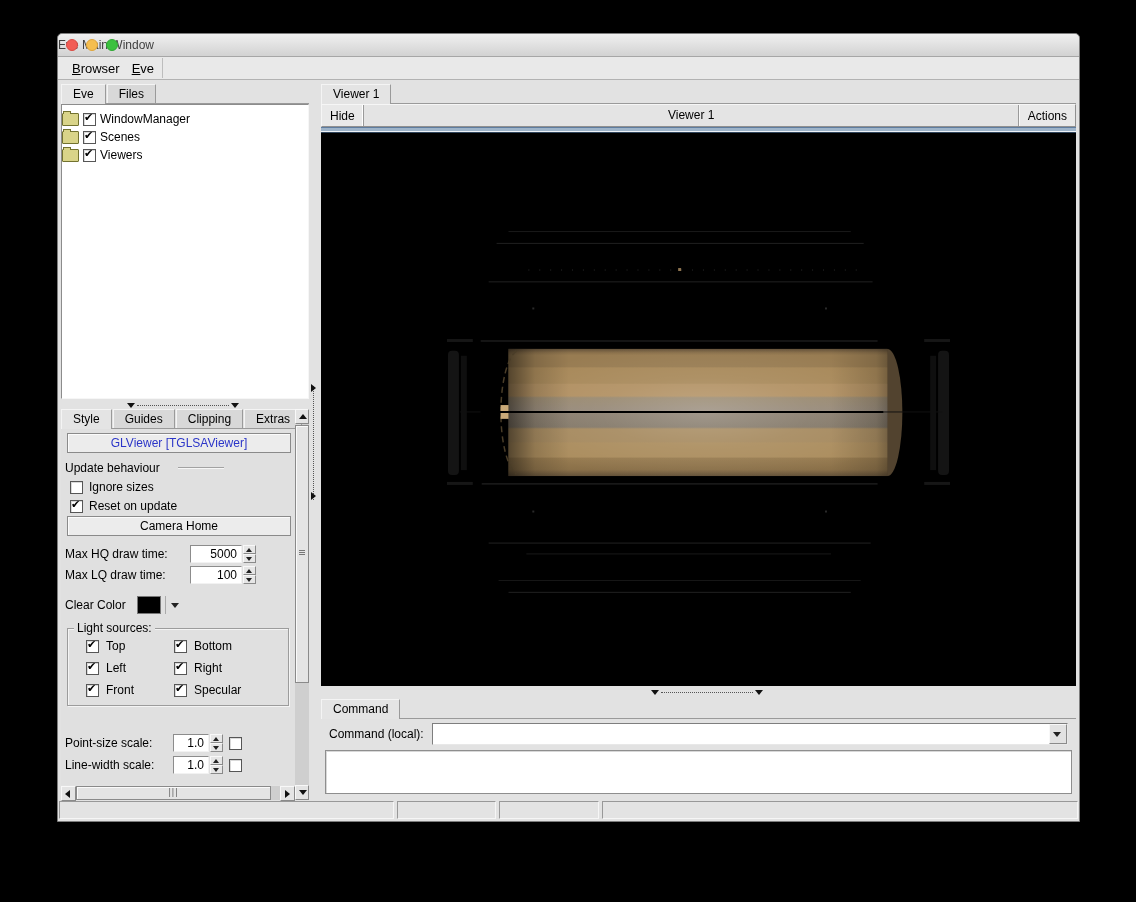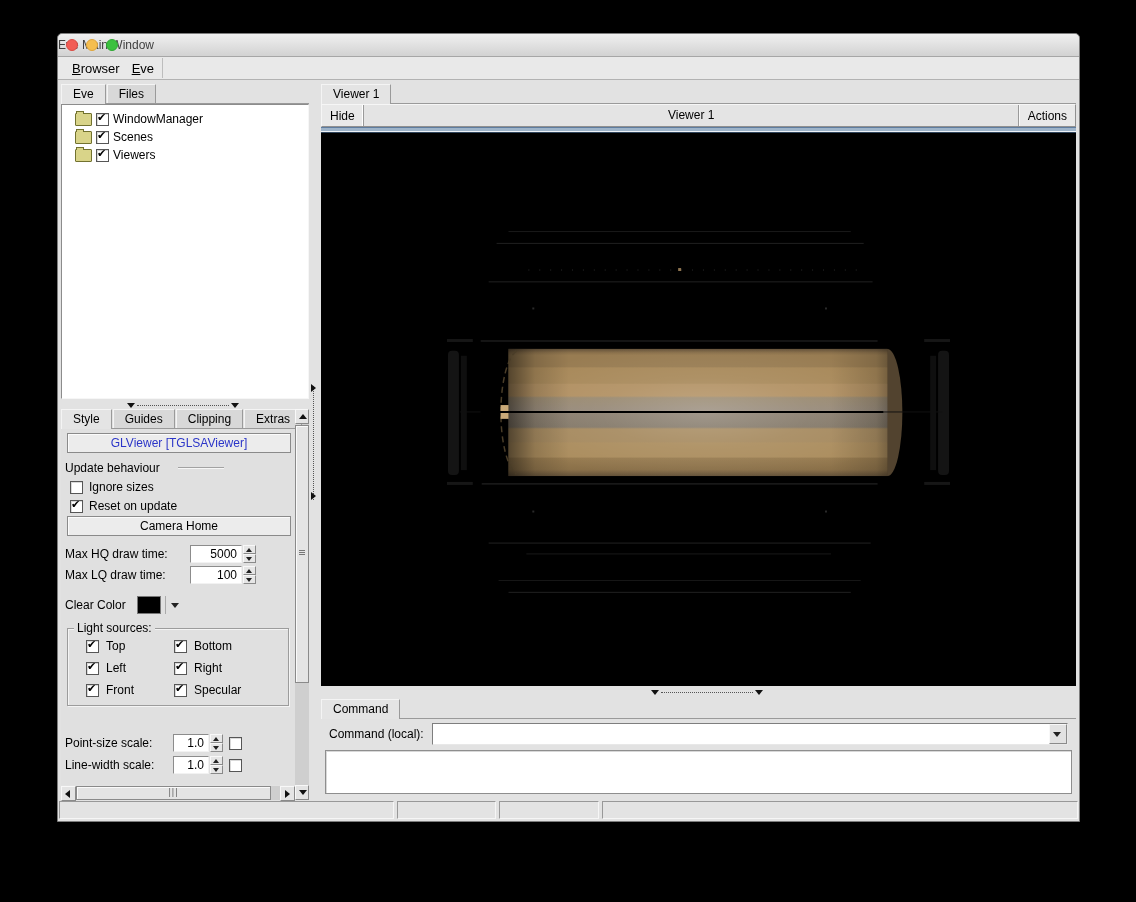--- a/index.html
+++ b/index.html
@@ -32,21 +32,21 @@
   .tri-right{width:0;height:0;border-top:4px solid transparent;border-bottom:4px solid transparent;
              border-left:5px solid #111;position:absolute;left:2px;}
   .rightcol{flex:1;display:flex;flex-direction:column;min-width:0;padding:0 3px;}
   
   .tabbar{height:19px;flex:none;display:flex;align-items:flex-end;border-bottom:1px solid #9a9a9a;}
   .tab{padding:2px 11px 2px;background:#d8d8d8;border:1px solid #9a9a9a;border-bottom:none;
        border-top-color:#f4f4f4;border-left-color:#f4f4f4;font-size:12px;margin-right:1px;position:relative;}
   .tab.active{background:#e4e4e4;padding-bottom:3px;margin-bottom:-1px;z-index:2;}
   
   .tree{height:283px;flex:none;background:#fff;border:1px solid;
-        border-color:#8c8c8c #f6f6f6 #f6f6f6 #8c8c8c;padding:5px 13px;overflow:hidden;}
+        border-color:#8c8c8c #f6f6f6 #f6f6f6 #8c8c8c;padding:5px 0;overflow:hidden;}
   .tree-row{display:flex;align-items:center;height:18px;gap:4px;}
   .folder{width:15px;height:11px;background:#d9d489;border:1px solid #72722f;border-radius:1px;
           position:relative;flex:none;margin-top:1px;}
   .folder::before{content:"";position:absolute;top:-3px;left:0px;width:6px;height:2px;
           background:#d9d489;border:1px solid #72722f;border-bottom:none;}
   .cb{width:11px;height:11px;background:#fff;border:1px solid #565656;flex:none;position:relative;
       box-shadow:inset 1px 1px 0 #d9d9d9;}
   .cb.on::after{content:"\2714";position:absolute;left:0px;top:-3px;font-size:11px;color:#000;}
   
   .hsplit{height:10px;flex:none;position:relative;}

